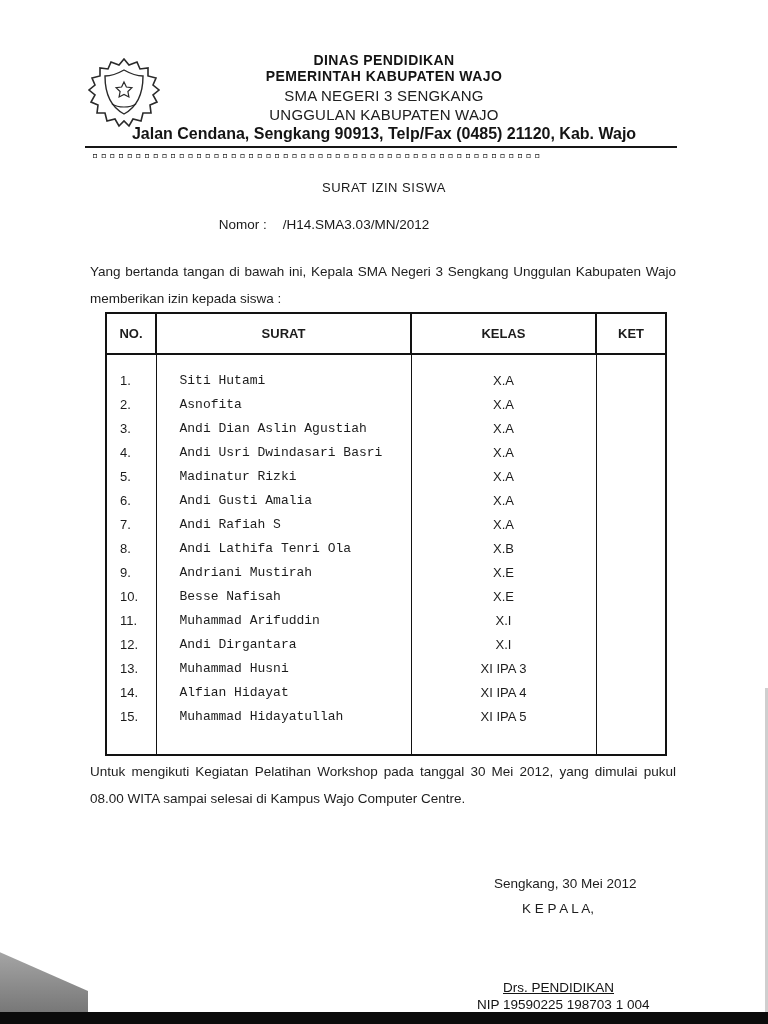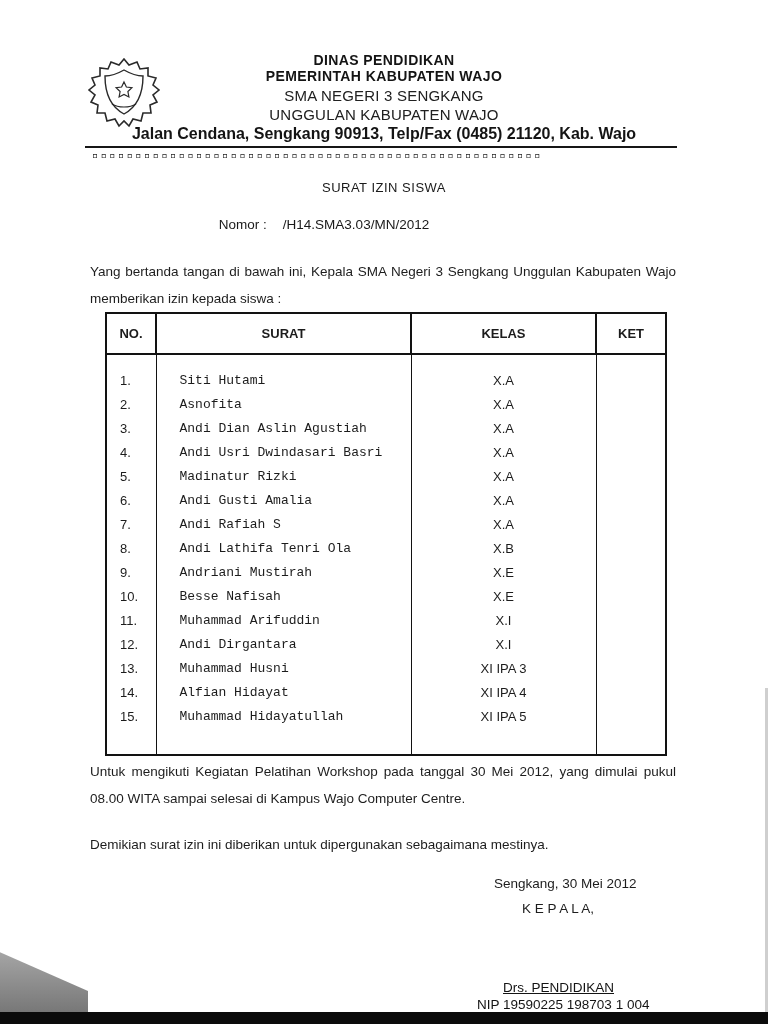--- a/index.html
+++ b/index.html
@@ -216,21 +216,20 @@
         <tr class="spacer-bottom">
         <td class="c-no"></td>
           <td class="c-nama"></td>
           <td class="c-kelas"></td>
           <td class="c-ket"></td>
       </tr>
     </tbody>
   </table>
 
   <div class="para para-purpose">Untuk mengikuti Kegiatan Pelatihan Workshop pada tanggal 30 Mei 2012, yang dimulai pukul 08.00 WITA sampai selesai di Kampus Wajo Computer Centre.</div>
-  <div class="para para-closing">Demikian surat izin ini diberikan untuk dipergunakan sebagaimana mestinya.</div>
 
   <div class="sig-date">Sengkang, 30 Mei 2012</div>
   <div class="sig-role">K E P A L A,</div>
   <div class="sig-name">Drs. PENDIDIKAN</div>
   <div class="sig-nip">NIP 19590225 198703 1 004</div>
 
   <div class="scan-corner"></div>
   <div class="scan-edge-right"></div>
   <div class="scan-bar"></div>
 

